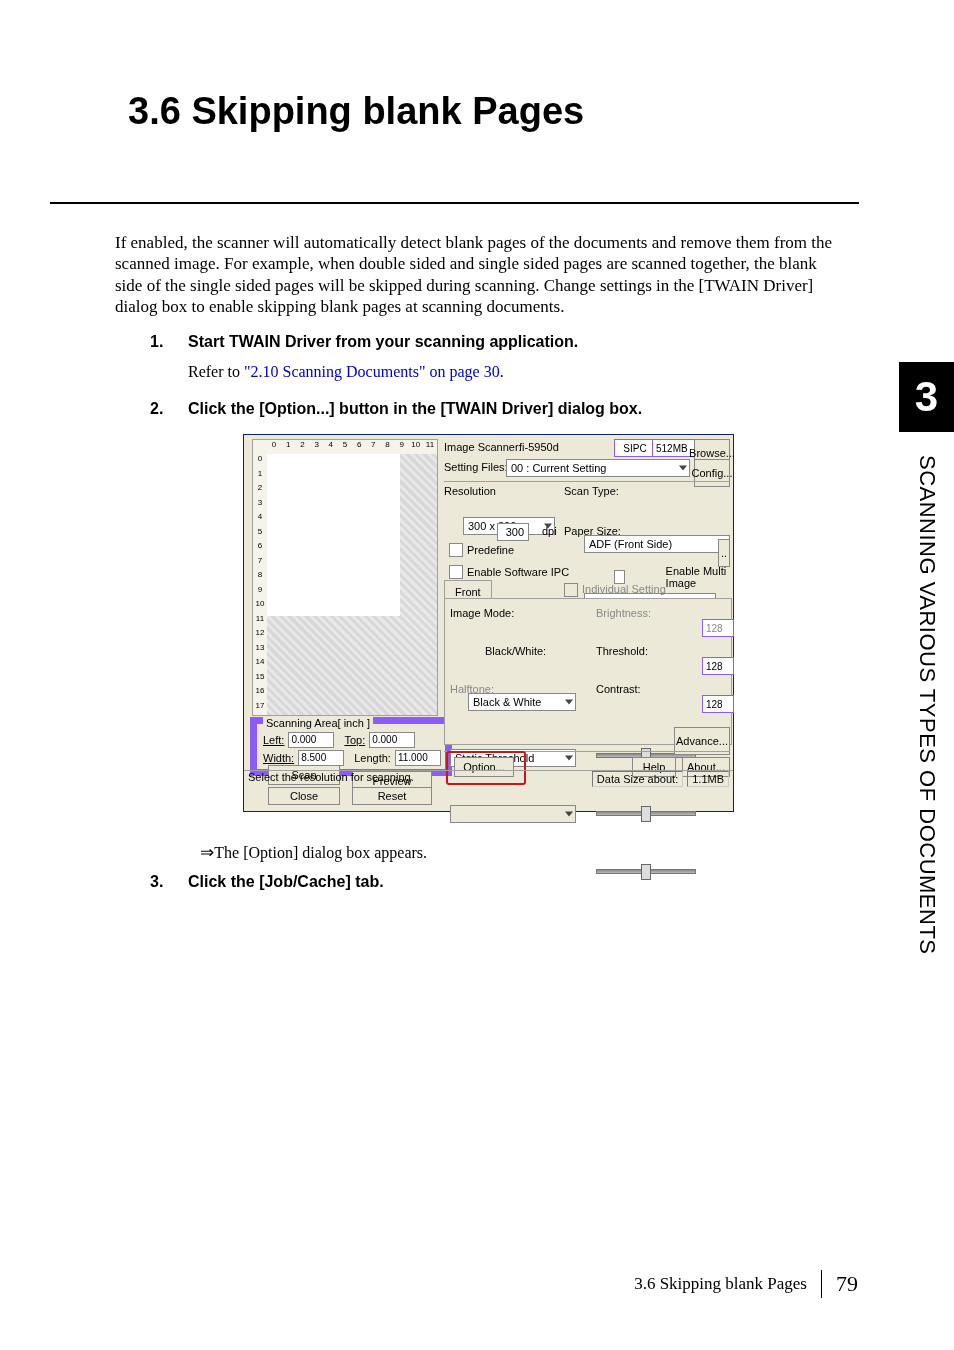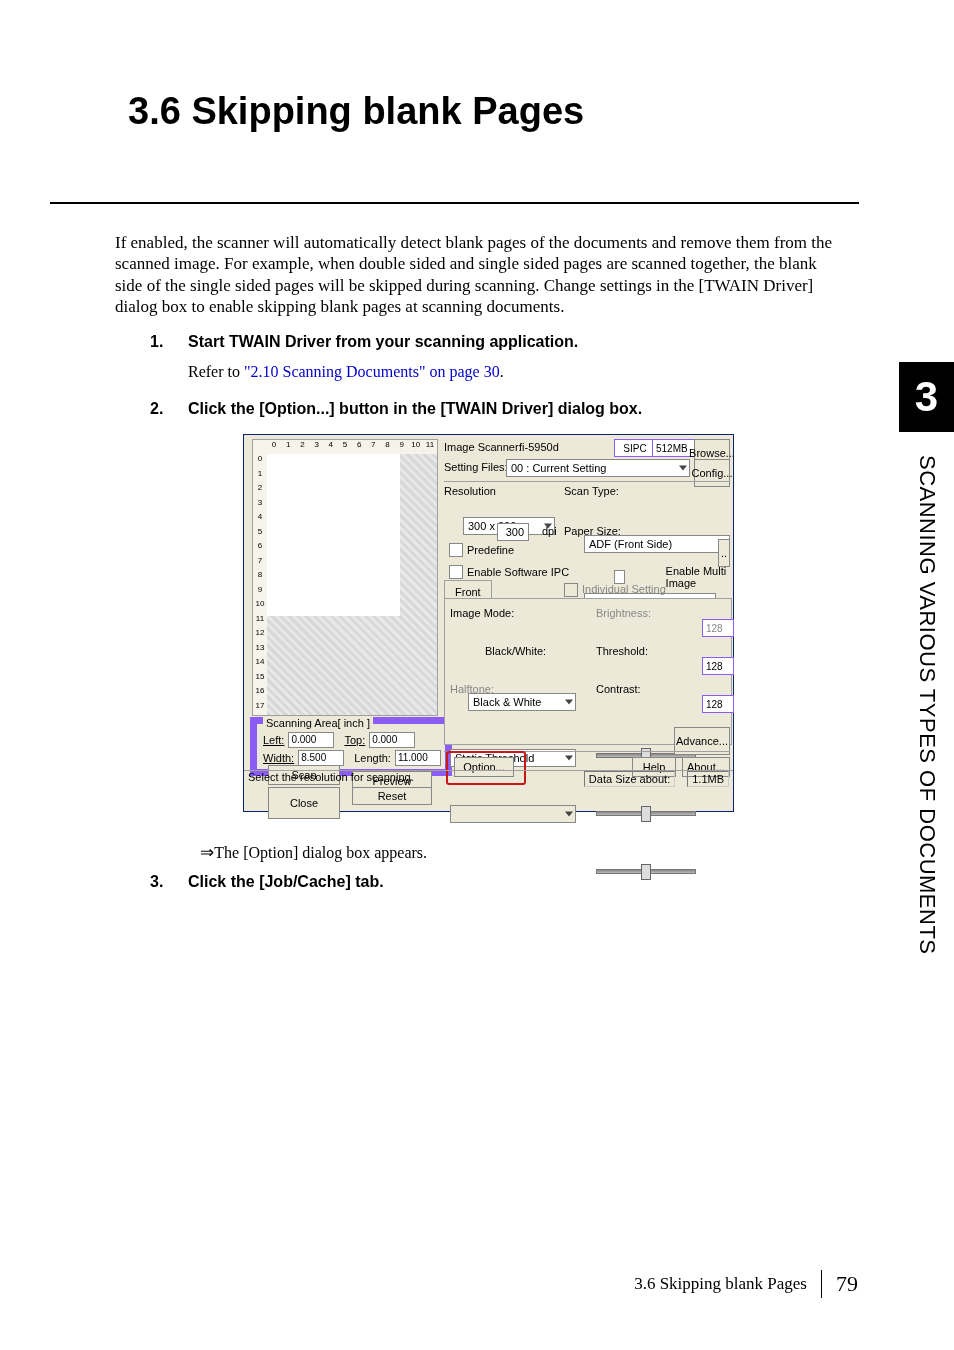--- a/index.html
+++ b/index.html
@@ -332,21 +332,21 @@
     display:flex;
     font-size:11px;
     padding:0 4px;
   }
   .status-bar .spacer { flex:1; }
   .status-cell {
     border:1px inset #ccc;
     padding:0 4px;
     height:14px;
     line-height:14px;
-    margin-left:12px;
+    margin-left:4px;
   }
 
   .tab-front {
     border:1px solid #a0a0a0;
     border-bottom:none;
     background:#ece9d8;
     padding:2px 10px;
     font-size:11px;
     height:18px;
     display:flex;
@@ -452,21 +452,21 @@
         <div class="sa-row" style="left:6px;top:26px;">
           <span class="u">Width:</span>
           <span class="val">8.500</span>
           <span style="margin-left:6px;">Length:</span>
           <span class="val">11.000</span>
         </div>
       </div>
 
       <div class="btn" style="left:24px; top:330px; width:72px;">Scan</div>
       <div class="btn" style="left:108px; top:330px; width:80px;margin-top:6px;">Preview</div>
-      <div class="btn" style="left:24px; top:352px; width:72px; height:32px;">Close</div>
+      <div class="btn" style="left:24px; top:352px; width:72px; height:18px;">Close</div>
       <div class="btn" style="left:108px; top:352px; width:80px; height:18px;">Reset</div>
 
       <span class="dlg-lbl" style="left:200px; top:6px;">Image Scanner:</span>
       <span class="dlg-lbl" style="left:275px; top:6px;">fi-5950d</span>
       <div class="minibox" style="left:370px; top:4px; width:34px;justify-content:center;">SIPC</div>
       <div class="minibox" style="left:408px; top:4px; width:40px;">512MB</div>
       <div class="btn small" style="left:450px; top:4px; width:36px;">Browse...</div>
 
       <span class="dlg-lbl" style="left:200px; top:26px;">Setting Files:</span>
       <div class="txtbox combo" style="left:262px; top:24px; width:184px;">00 : Current Setting</div>

